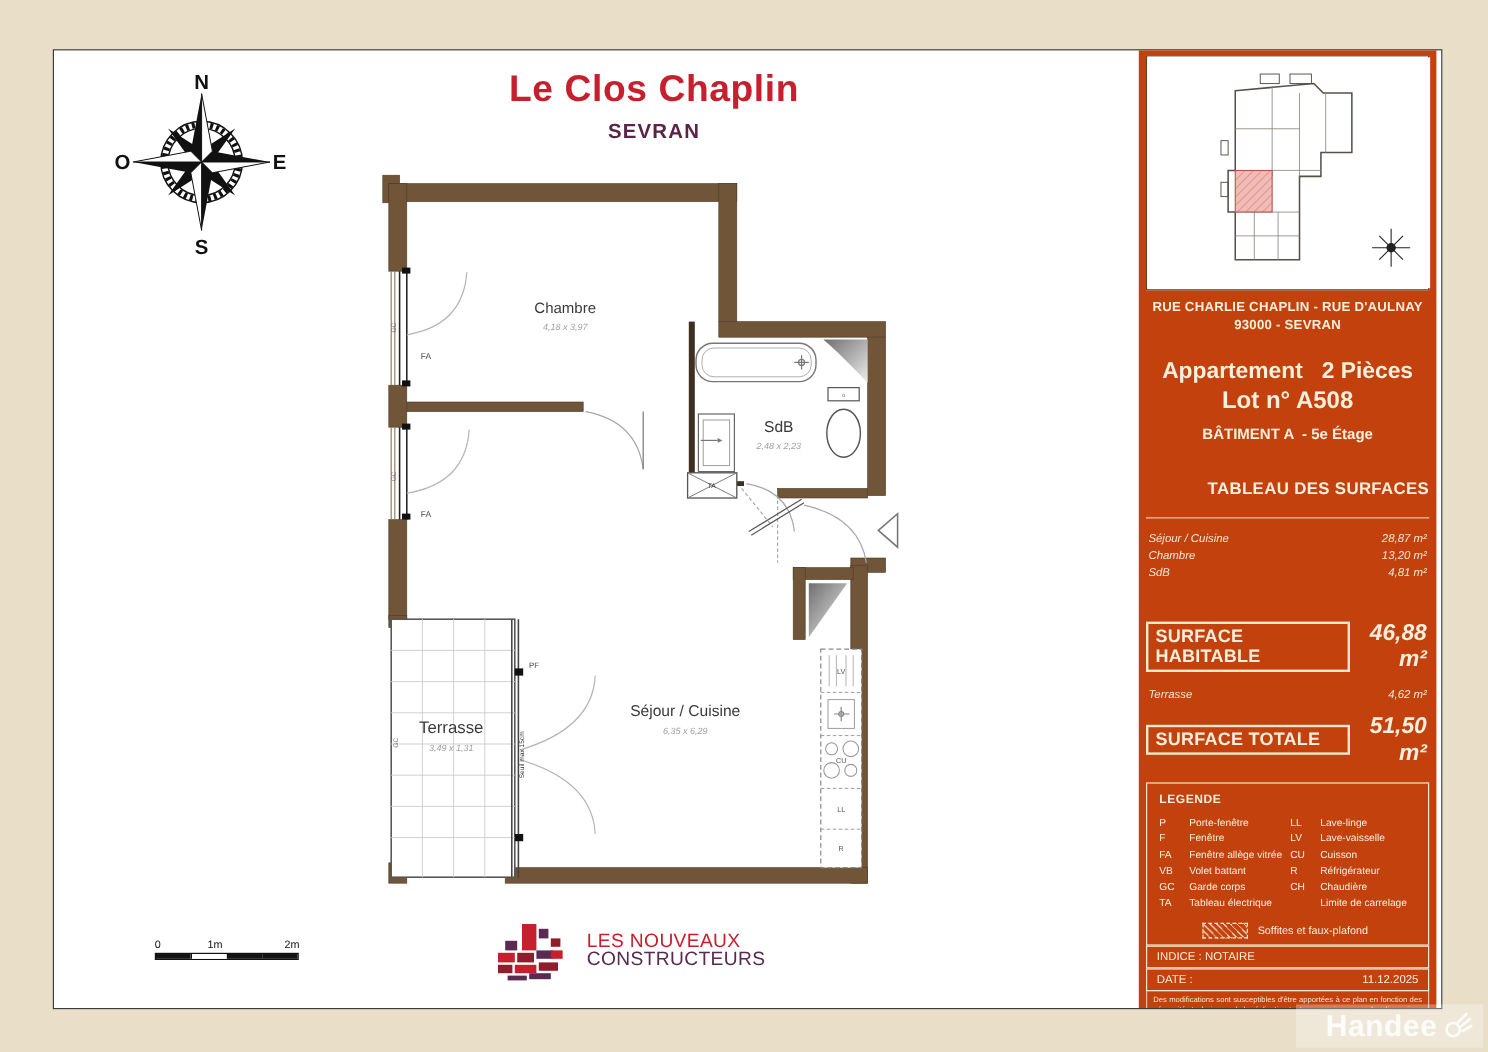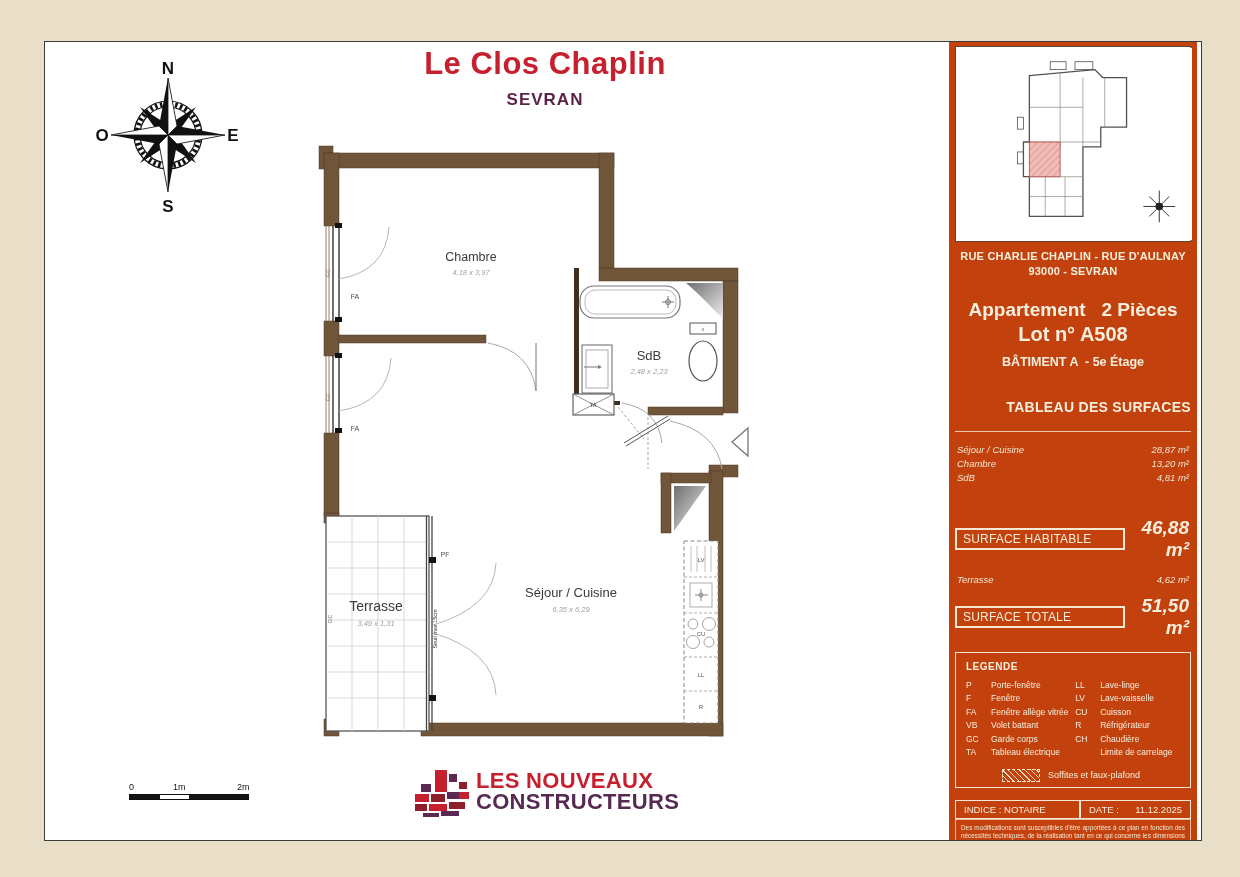--- a/index.html
+++ b/index.html
@@ -1,63 +1,63 @@
 <!DOCTYPE html>
 <html><head>
 <meta charset="utf-8">
 <style>
   * { margin:0; padding:0; box-sizing:border-box; }
   body { font-family:"Liberation Sans", sans-serif; }
   .page { position:relative; width:1240px; height:877px; background:#e9dfc9; overflow:hidden; }
   .card { position:absolute; left:44px; top:41px; width:1158px; height:800px; background:#fff; border:1px solid #3c3c3c; }
 
   
-  .title-wrap { position:absolute; left:280px; top:4px; width:440px; text-align:center; }
+  .title-wrap { position:absolute; left:280px; top:14px; width:440px; text-align:center; }
   .main-title { font-size:31px; font-weight:bold; color:#c6202e; letter-spacing:0.5px; }
   .sub-title  { font-size:17px; font-weight:bold; color:#5b2347; letter-spacing:1px; margin-top:8px; }
 
   
   .compass { position:absolute; left:48px; top:18px; }
   .plan-svg { position:absolute; left:251px; top:97px; }
 
   
   .sidebar { position:absolute; left:904px; top:0; width:248px; height:798px; background:#c2410c; color:#f7efdd; padding:0 6px; overflow:hidden; }
   .keyplan-wrap { margin:4px 0 0 0; background:#fff; height:196px; border:1px solid #5e452f; }
   .addr { margin-top:7px; text-align:center; font-weight:bold; font-size:11px; line-height:1.35; letter-spacing:0.2px; }
   .apt-block { margin-top:20px; text-align:center; font-weight:bold; }
   .apt-line { font-size:19px; white-space:pre; }
   .lot-line { font-size:20px; margin-top:2px; }
   .bat-line { font-size:12.5px; margin-top:9px; white-space:pre; }
   .tds-title { margin-top:30px; text-align:right; font-weight:bold; font-size:14px; letter-spacing:0.3px; }
   .surfaces { margin-top:16px; border-top:1px solid rgba(242,232,212,.8); padding:12px 2px 0 2px; height:84px; }
   .s-row { display:flex; justify-content:space-between; font-style:italic; font-size:9.5px; margin-bottom:3px; color:#f2e8d4; }
   .big-row { display:flex; align-items:center; margin-top:2px; }
-  .big-box { flex:0 0 170px; border:2px solid #f2e8d4; padding:2px 6px; font-size:12px; font-weight:normal; letter-spacing:0.2px; }
+  .big-box { flex:0 0 170px; border:2px solid #f2e8d4; padding:2px 6px; font-size:15px; font-weight:bold; letter-spacing:0.2px; }
   .big-val { flex:1; text-align:right; font-size:19px; font-weight:bold; padding-right:2px;font-style:italic; }
   .terr-row { display:flex; justify-content:space-between; font-style:italic; font-size:9.5px; margin:13px 2px 10px 2px; color:#f2e8d4; }
   .legend { margin-top:13px; border:1.5px solid #f2e8d4; padding:8px 14px 6px 10px; height:136px; }
   .legend-title { font-size:10px; font-weight:bold; letter-spacing:0.5px; margin-bottom:8px; }
   .legend-cols { display:flex; }
   .lcol { width:52%; } .rcol { width:48%; }
   .l-row { display:flex; font-size:8.5px; margin-bottom:3.5px; }
   .l-abbr { width:25px; flex:none; }
   .dashline { width:20px; height:1px; border-top:1px dashed #f2e8d4; margin-top:4px; }
   .soffit-row { display:flex; justify-content:center; align-items:center; gap:8px; margin-top:8px; }
   .soffit-swatch { width:38px; height:13px; border:1px dashed #f2e8d4;
      background:repeating-linear-gradient(45deg, rgba(242,232,212,0) 0 3px, rgba(242,232,212,.9) 3px 4px); }
   .soffit-label { font-size:9px; }
-  .id-row { display:flex; margin-top:12px; height:19px; }
+  .id-row { display:flex; margin-top:0; height:37px;flex-direction:column; }
   .id-cell { border:1px solid #f2e8d4; font-size:9.5px; padding:3px 8px; }
   .id-left { flex:1.15; }
   .id-right { flex:1; display:flex; justify-content:space-between; }
   .disclaimer { border:1px solid rgba(242,232,212,.75); margin-top:0; padding:4px 5px; font-size:6.4px; line-height:1.3; color:#f2e8d4; height:78px; text-align:justify; }
 
   
   .footer-logo { position:absolute; left:370px; top:724px; display:flex; align-items:center; gap:7px; }
-  .brand-text { font-weight:bold; font-size:22px; line-height:0.95; letter-spacing:0.3px; }
+  .brand-text { font-weight:normal; font-size:16px; line-height:0.95; letter-spacing:0.3px;margin-left:13px; }
   .brand-l1 { color:#c6202e; } .brand-l2 { color:#572a51; }
 
   .scalebar { position:absolute; left:84px; top:740px; width:126px; }
   .scale-labels { position:relative; height:11px; font-size:9px; color:#111; }
   .scale-labels .t0 { position:absolute; left:0; }
   .scale-labels .t1 { position:absolute; left:44px; }
   .scale-labels .t2 { position:absolute; left:108px; }
   .scale-track { display:flex; width:120px; height:6px; border:1px solid #111; margin-top:1px; }
   .scale-track div { flex:1; }
   .sc-b { background:#141414; } .sc-w { background:#fff; border-left:1px solid #111; border-right:1px solid #111; }
@@ -477,13 +477,20 @@
       <div class="scale-track">
         <div class="sc-b"></div>
           <div class="sc-w"></div>
           <div class="sc-b"></div>
           <div class="sc-b"></div>
       </div>
     </div>
 
   </div>
 
+  <div class="watermark">
+    <span>Handee</span>
+    <svg width="26" height="26" viewBox="0 0 26 26">
+      <circle cx="9" cy="16" r="5.5" fill="none" stroke="rgba(255,255,255,.85)" stroke-width="2.2"></circle>
+      <path d="M 13 10 L 20 3 M 16 13 L 23 7 M 17 17 L 24 13" stroke="rgba(255,255,255,.85)" stroke-width="2.2" fill="none" stroke-linecap="round"></path>
+    </svg>
+  </div>
 </div>
 
 </body></html>

